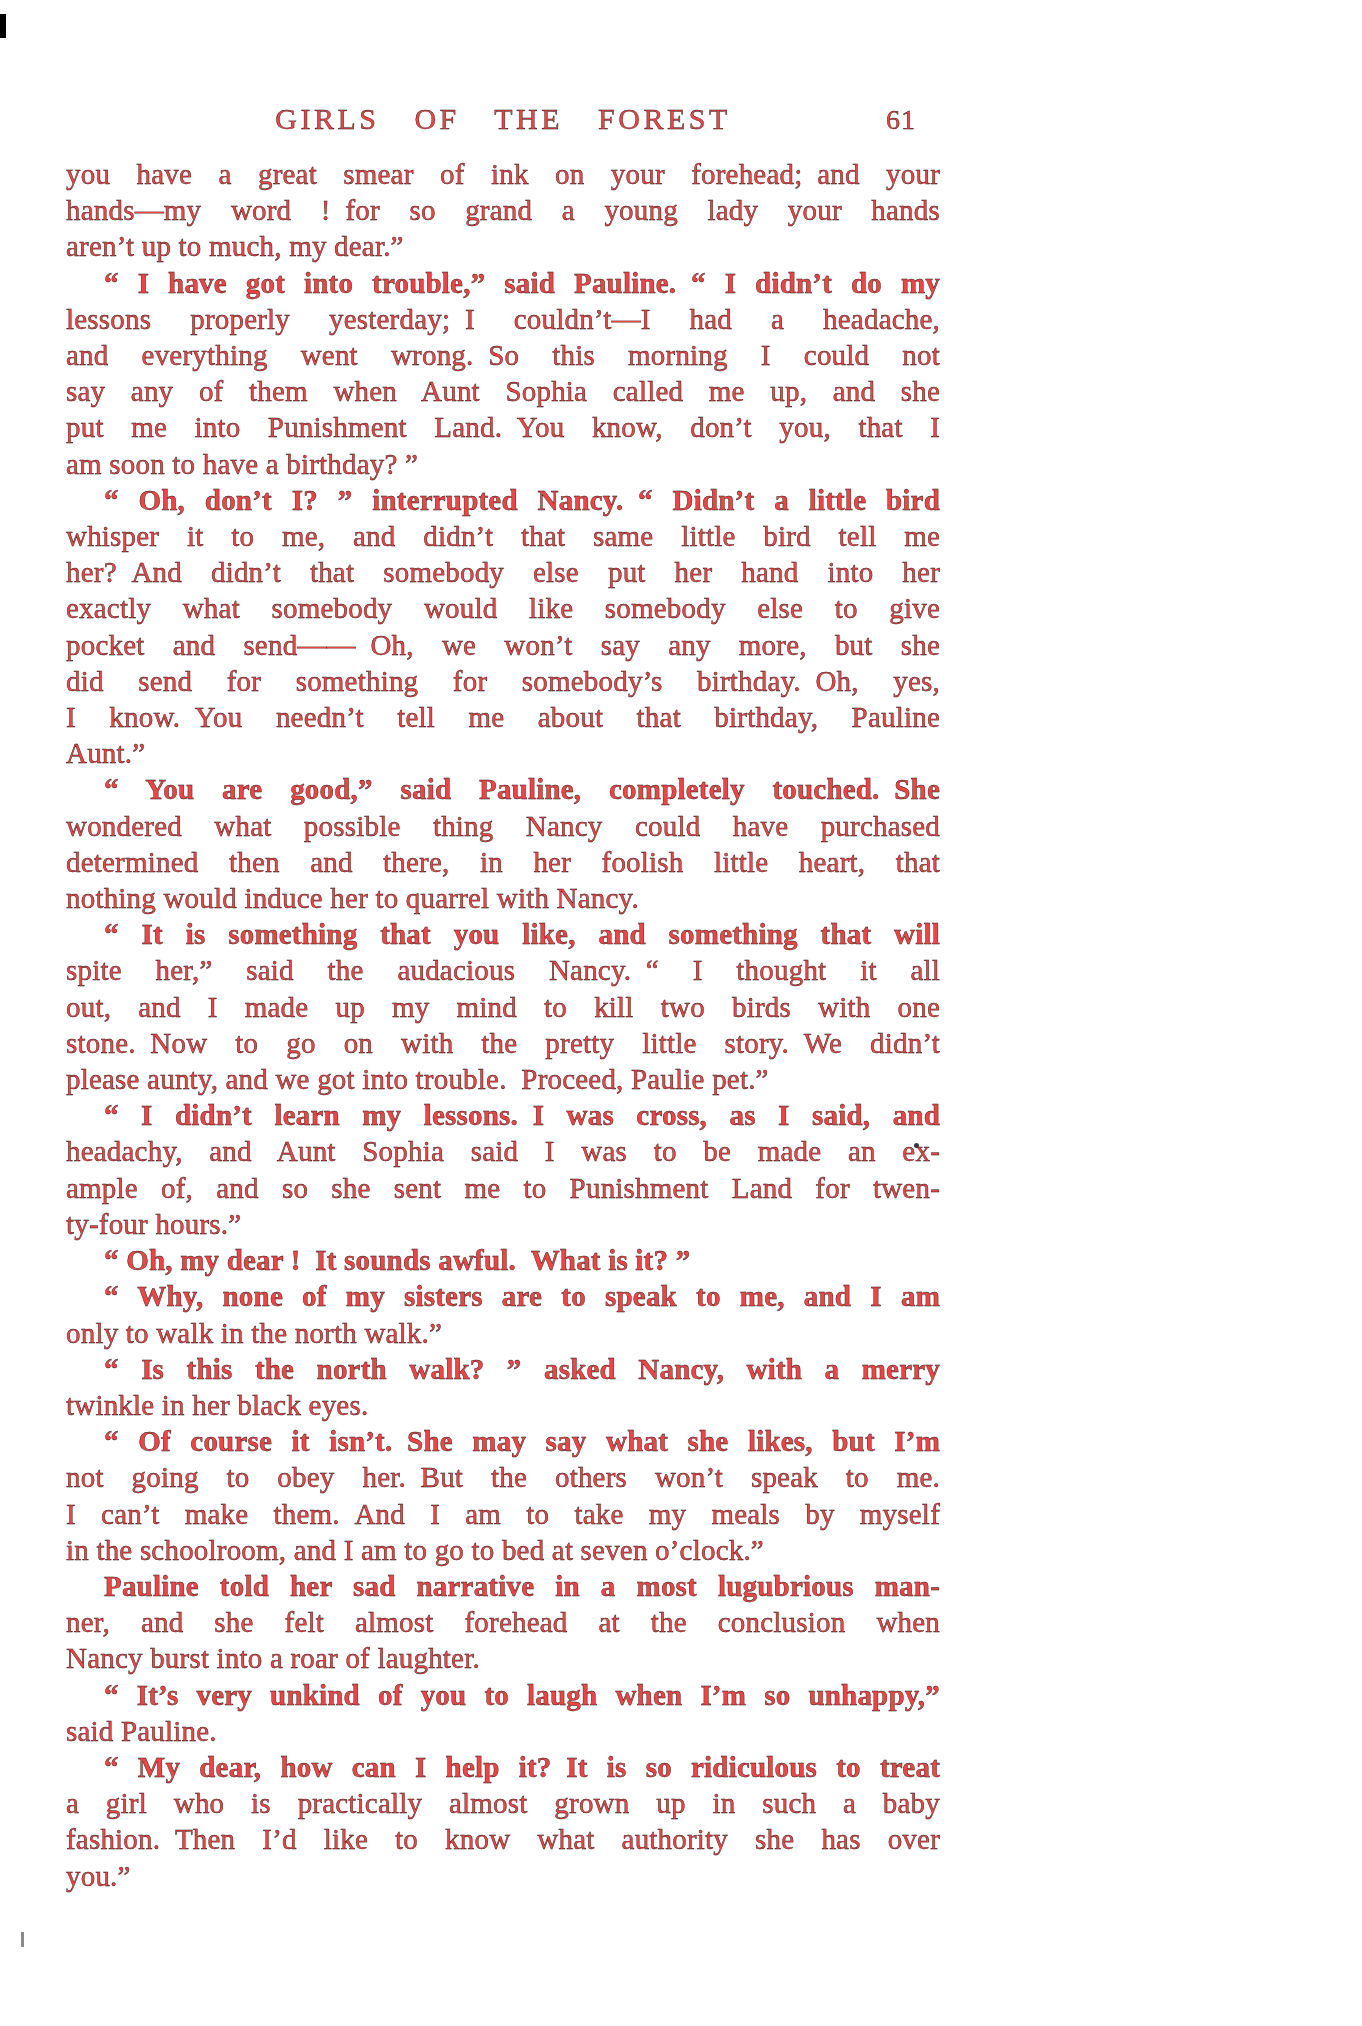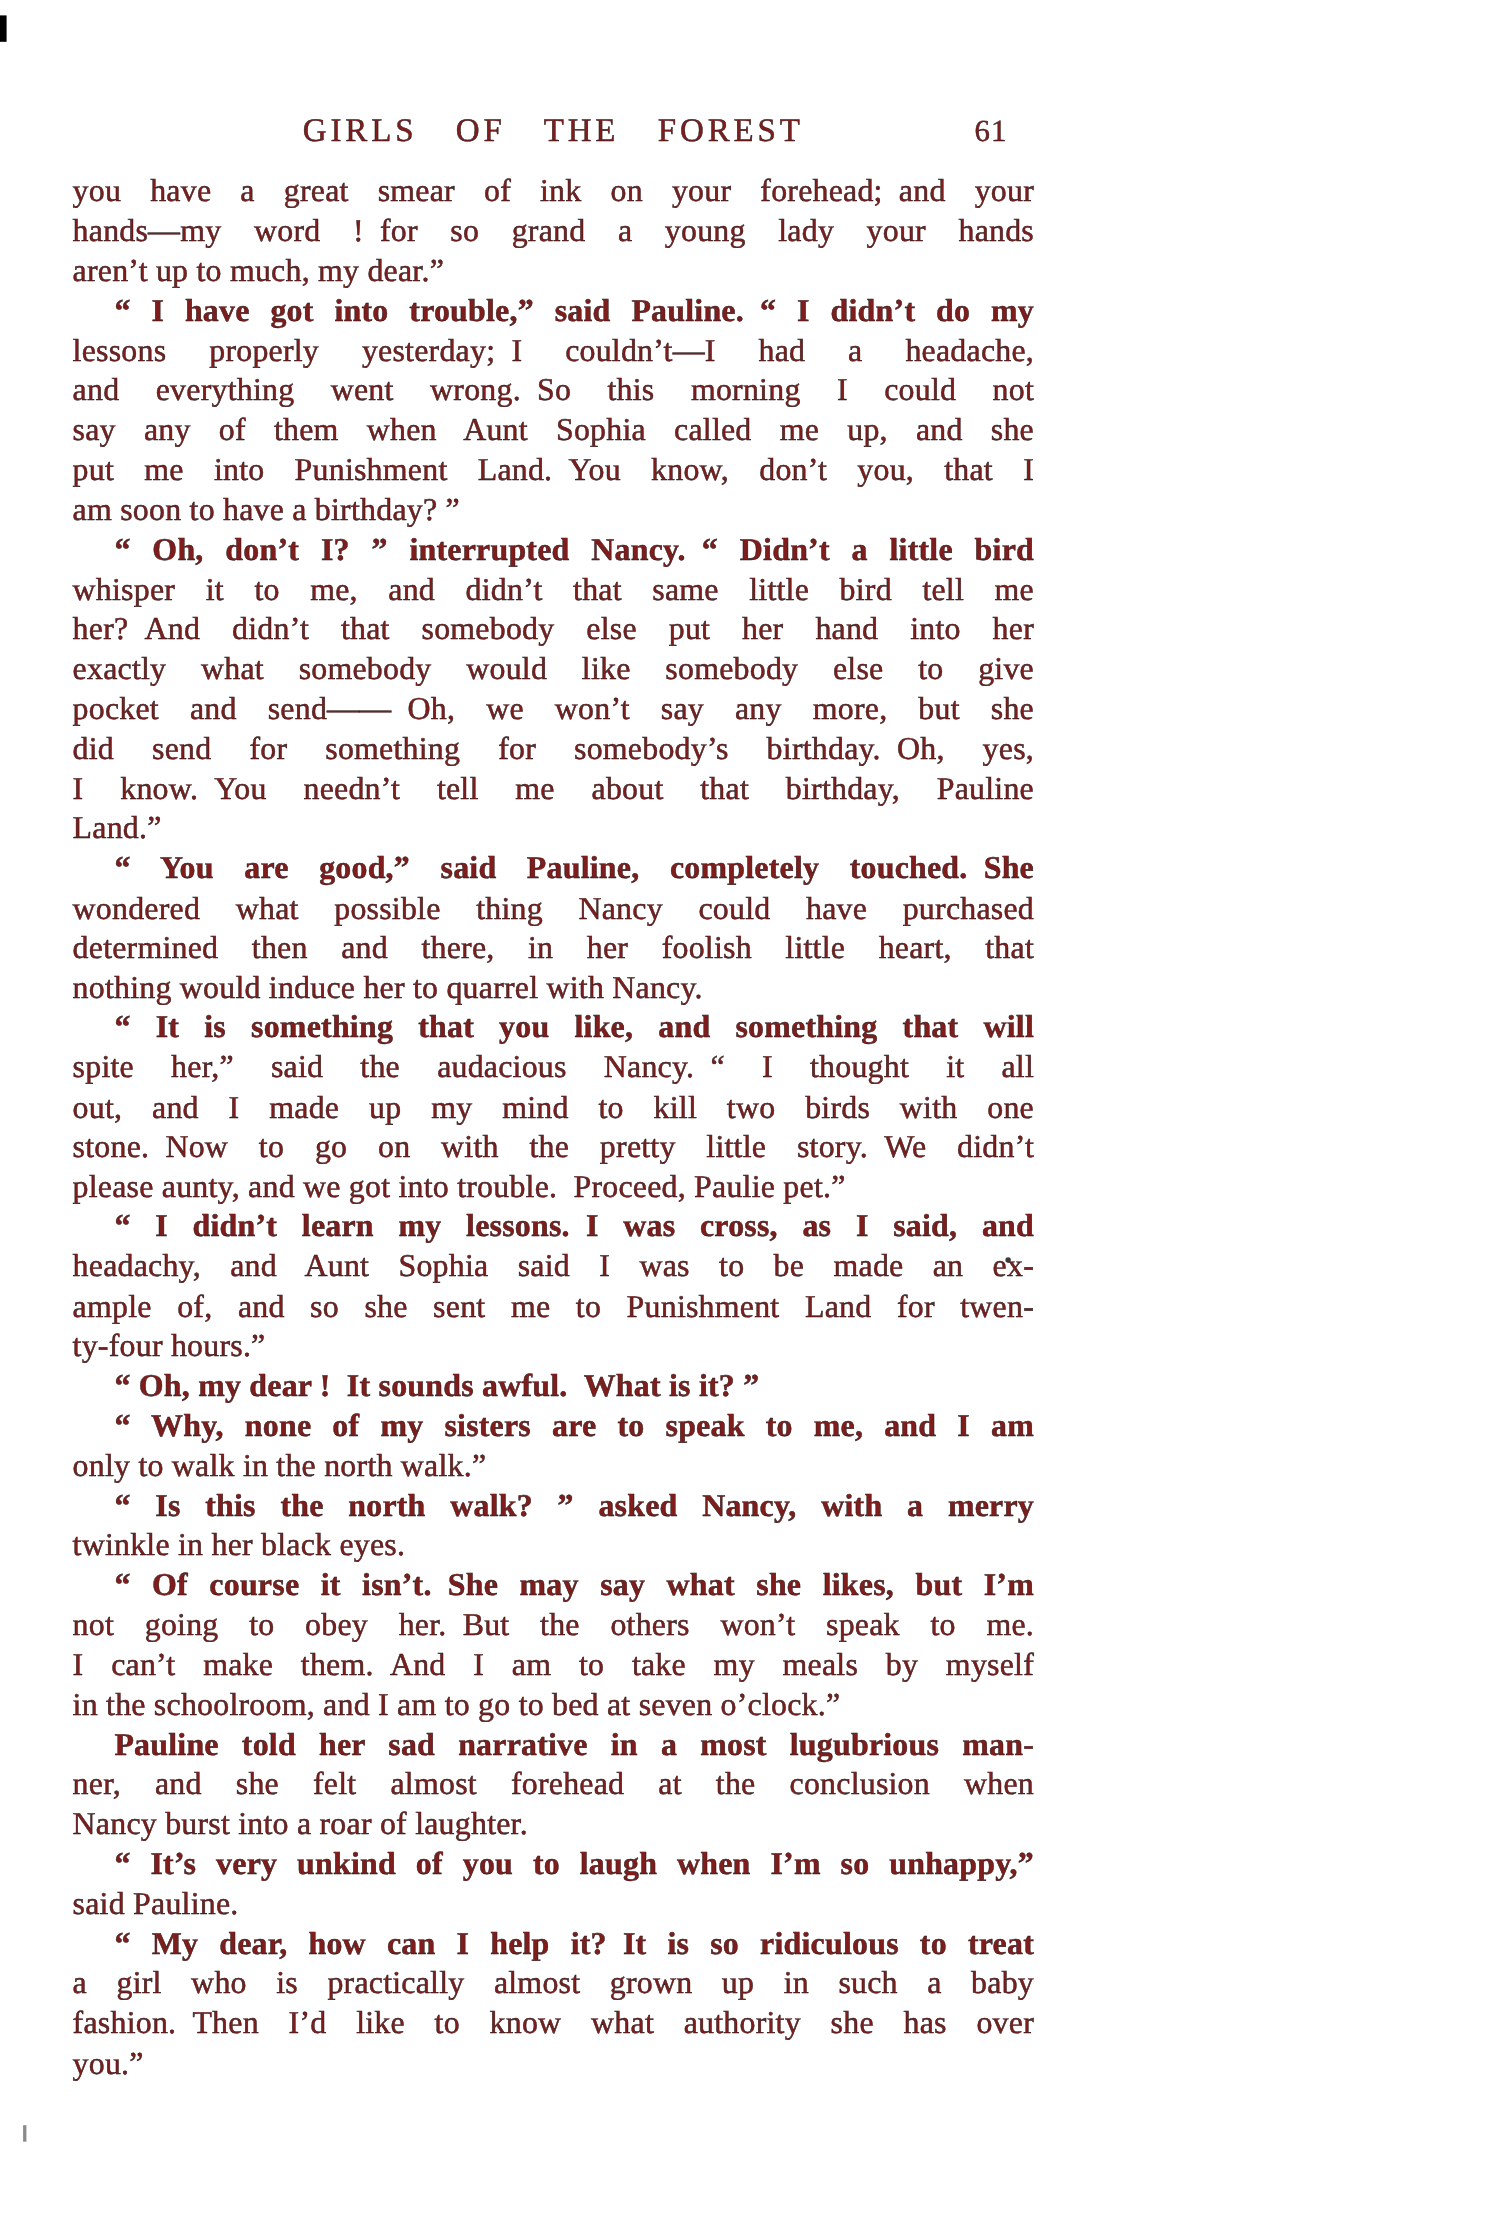--- a/index.html
+++ b/index.html
@@ -9,21 +9,21 @@
     height: 2026px;
     background: #ffffff;
     overflow: hidden;
   }
   .page {
     position: relative;
     width: 1362px;
     height: 2026px;
     background: #ffffff;
     font-family: "Liberation Serif", "DejaVu Serif", serif;
-    color: #7f1d1d;
+    color: #ef4444;
     -webkit-text-stroke: 0.4px #141414;
   }
   .header {
     position: absolute;
     left: 66px;
     top: 102px;
     width: 874px;
     height: 42px;
   }
   .title {
@@ -101,21 +101,21 @@
       <div class="line">say any of them when Aunt Sophia called me up, and she</div>
       <div class="line">put me into Punishment Land. You know, don’t you, that I</div>
       <div class="line last">am soon to have a birthday? ”</div>
       <div class="line indent">“ Oh, don’t I? ” interrupted Nancy. “ Didn’t a little bird</div>
       <div class="line">whisper it to me, and didn’t that same little bird tell me</div>
       <div class="line">her? And didn’t that somebody else put her hand into her</div>
       <div class="line">exactly what somebody would like somebody else to give</div>
       <div class="line">pocket and send—— Oh, we won’t say any more, but she</div>
       <div class="line">did send for something for somebody’s birthday. Oh, yes,</div>
       <div class="line">I know. You needn’t tell me about that birthday, Pauline</div>
-      <div class="line last">Land.”</div>
+      <div class="line last">Aunt.”</div>
       <div class="line indent">“ You are good,” said Pauline, completely touched. She</div>
       <div class="line">wondered what possible thing Nancy could have purchased</div>
       <div class="line">determined then and there, in her foolish little heart, that</div>
       <div class="line last">nothing would induce her to quarrel with Nancy.</div>
       <div class="line indent">“ It is something that you like, and something that will</div>
       <div class="line">spite her,” said the audacious Nancy. “ I thought it all</div>
       <div class="line">out, and I made up my mind to kill two birds with one</div>
       <div class="line">stone. Now to go on with the pretty little story. We didn’t</div>
       <div class="line last">please aunty, and we got into trouble. Proceed, Paulie pet.”</div>
       <div class="line indent">“ I didn’t learn my lessons. I was cross, as I said, and</div>

